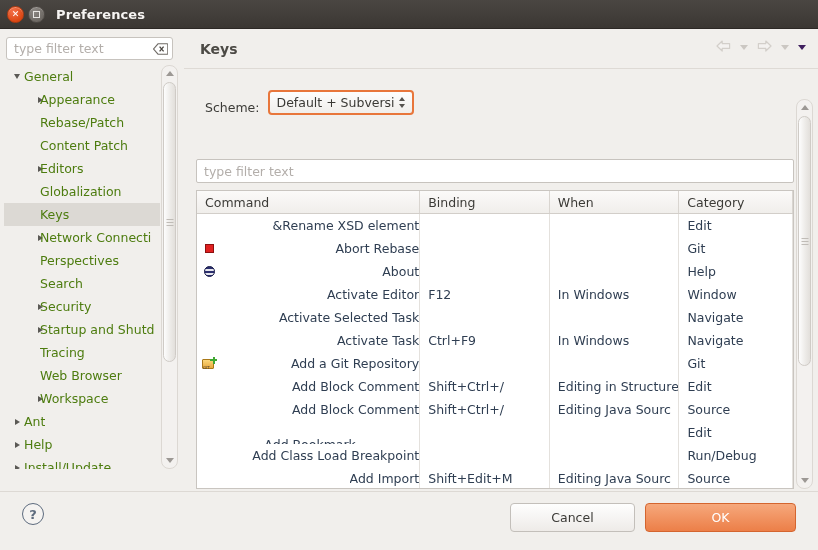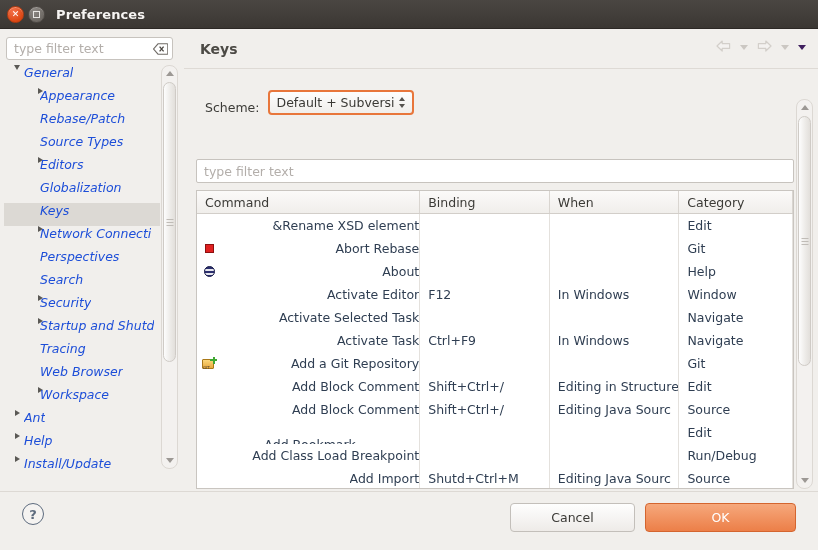--- a/index.html
+++ b/index.html
@@ -76,26 +76,25 @@
   }
   #clear-filter-icon { flex: 0 0 auto; display: flex; align-items: center; }
 
   #tree {
     position: absolute; left: 4px; top: 36px; width: 156px; height: 404px;
     overflow: hidden;
     background: #f1efec;
   }
   .tree-row {
     height: 23px;
-    display: flex; align-items: flex-start;
+    display: flex; align-items: center;
     padding-left: 4px;
     white-space: nowrap;
     font-size: 12.5px;
-    color: #1d4ed8;
-    font-style: italic;
+    color: #4d7c0f;
   }
   .tree-row.selected { background: #dcd9d4; }
   .arrow {
     width: 16px; flex: 0 0 16px;
     display: flex; align-items: center; justify-content: center;
   }
   .arrow .tri-right {
     width: 0; height: 0;
     border-left: 5px solid #5b5955;
     border-top: 3.5px solid transparent;
@@ -417,21 +416,21 @@
           <span class="tri-right"></span>
         </span>
         <span class="tree-label">Appearance</span>
       </div>
       <div class="tree-row">
         <span class="arrow ind-1" style="margin-left: 14px;"></span>
         <span class="tree-label">Rebase/Patch</span>
       </div>
       <div class="tree-row">
         <span class="arrow ind-1" style="margin-left: 14px;"></span>
-        <span class="tree-label">Source Types</span>
+        <span class="tree-label">Content Patch</span>
       </div>
       <div class="tree-row">
         <span class="arrow ind-1" style="margin-left: 14px;">
           <span class="tri-right"></span>
         </span>
         <span class="tree-label">Editors</span>
       </div>
       <div class="tree-row">
         <span class="arrow ind-1" style="margin-left: 14px;"></span>
         <span class="tree-label">Globalization</span>
@@ -687,21 +686,21 @@
           </div>
           <div class="td" style="width: 130px;"></div>
           <div class="td" style="width: 130px;"></div>
           <div class="td" style="width: 114px;">Run/Debug</div>
         </div>
         <div class="trow">
           <div class="td c-command" style="width: 224px;">
             <span class="cmd-icon none"></span>
             <span class="cmd-text">Add Import</span>
           </div>
-          <div class="td" style="width: 130px;">Shutd+Ctrl+M</div>
+          <div class="td" style="width: 130px;">Shift+Edit+M</div>
           <div class="td" style="width: 130px;">Editing Java Sourc</div>
           <div class="td" style="width: 114px;">Source</div>
         </div>
       </div>
   </div>
 
   <div id="table-vscroll">
     <div class="sb-arrow up">
         <span class="sb-tri-up"></span>
       </div>

